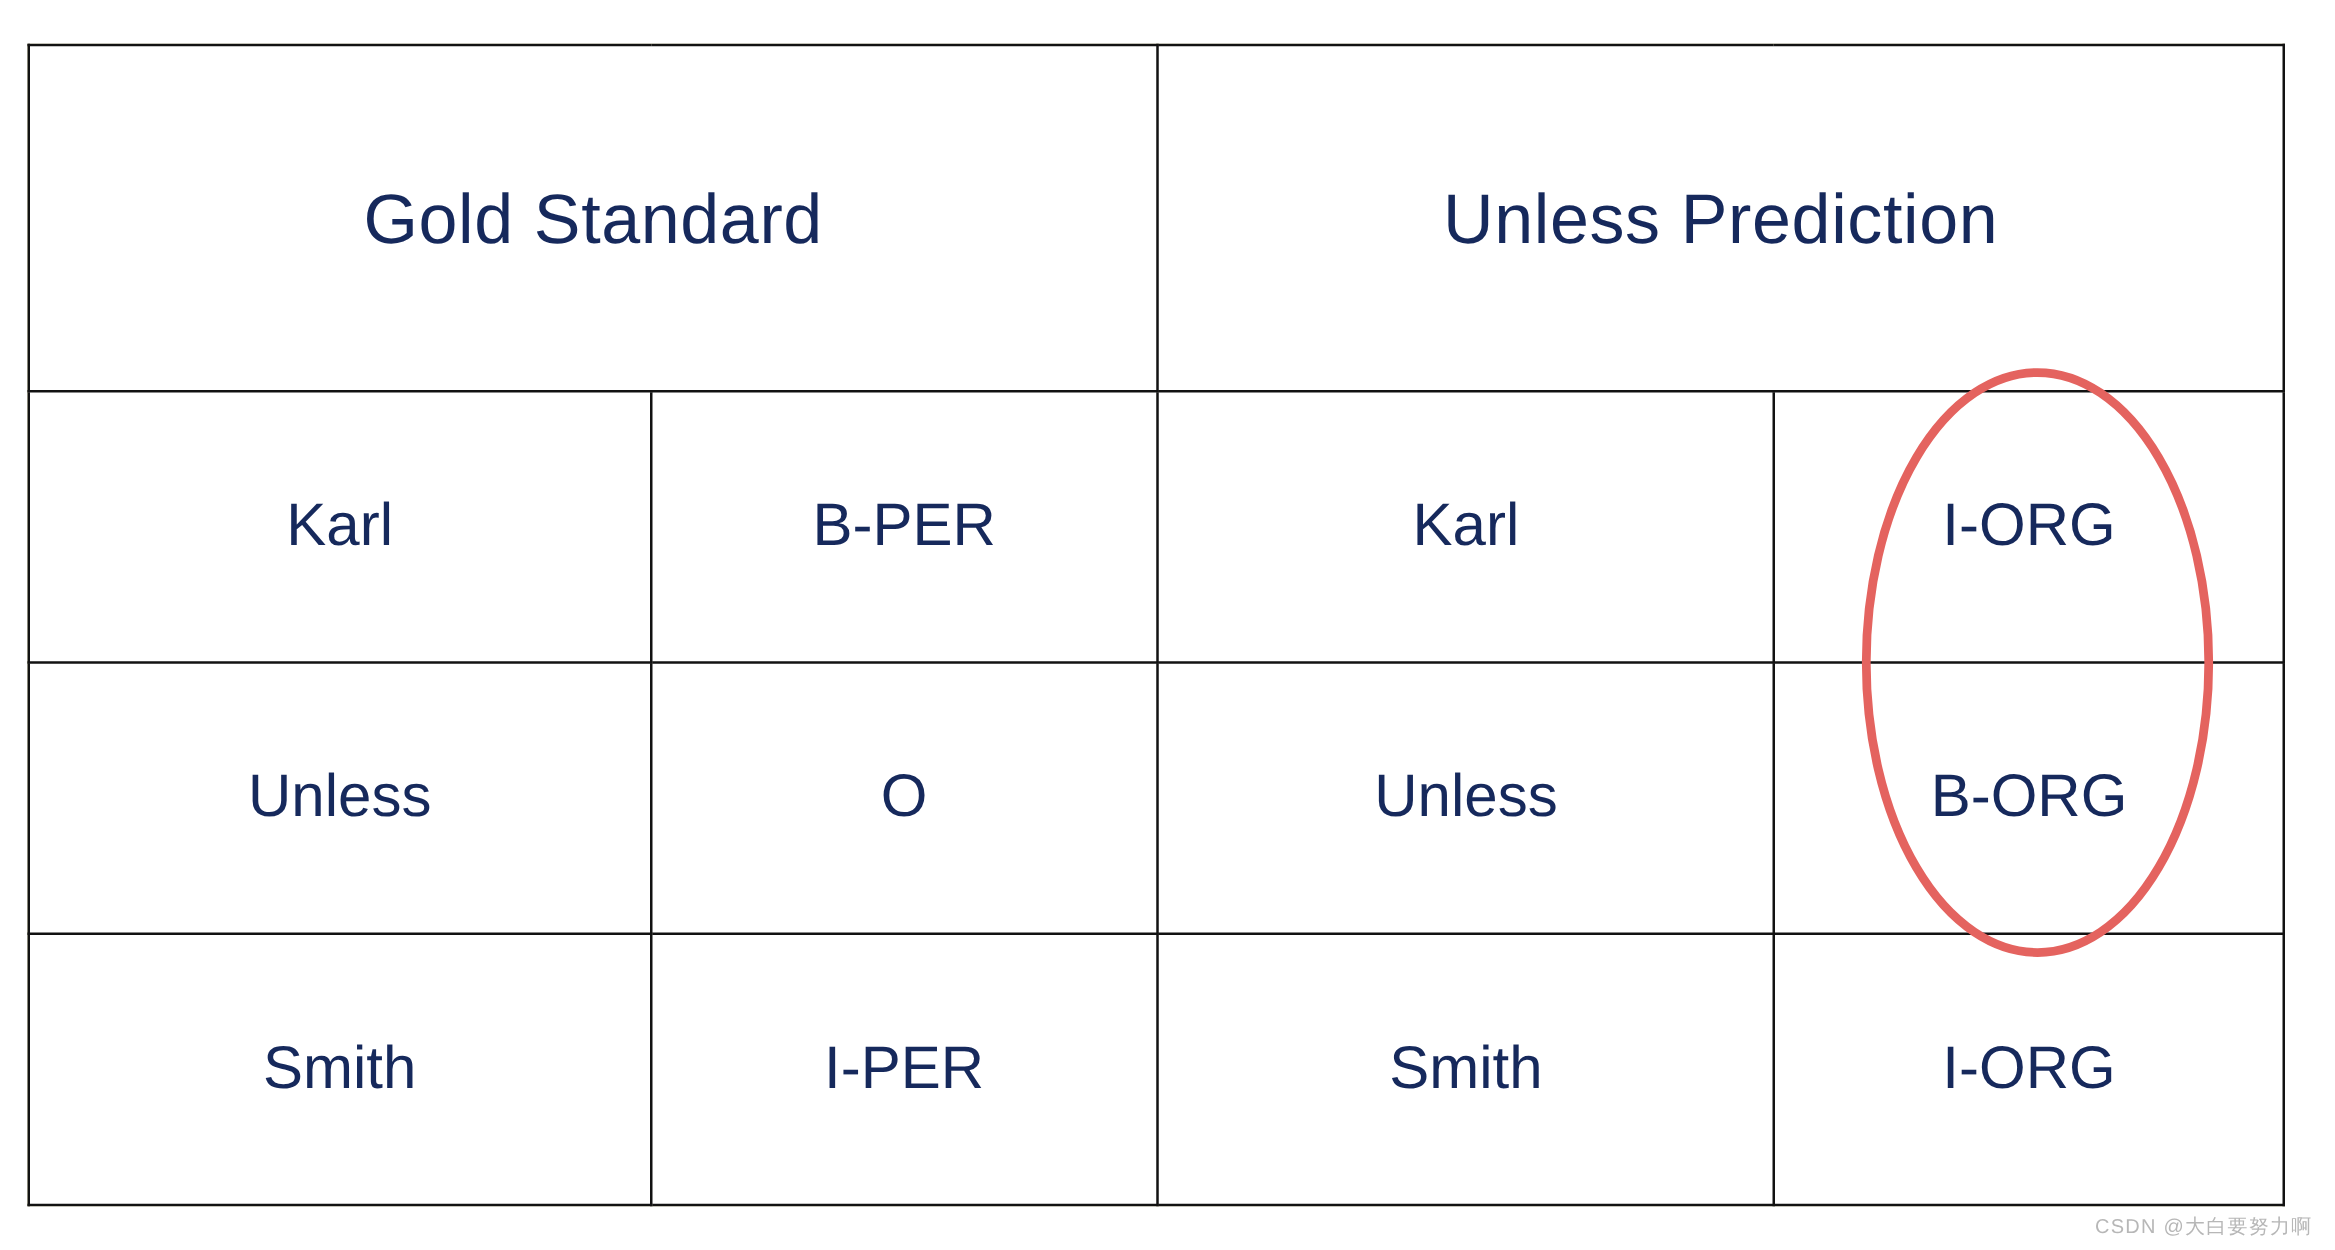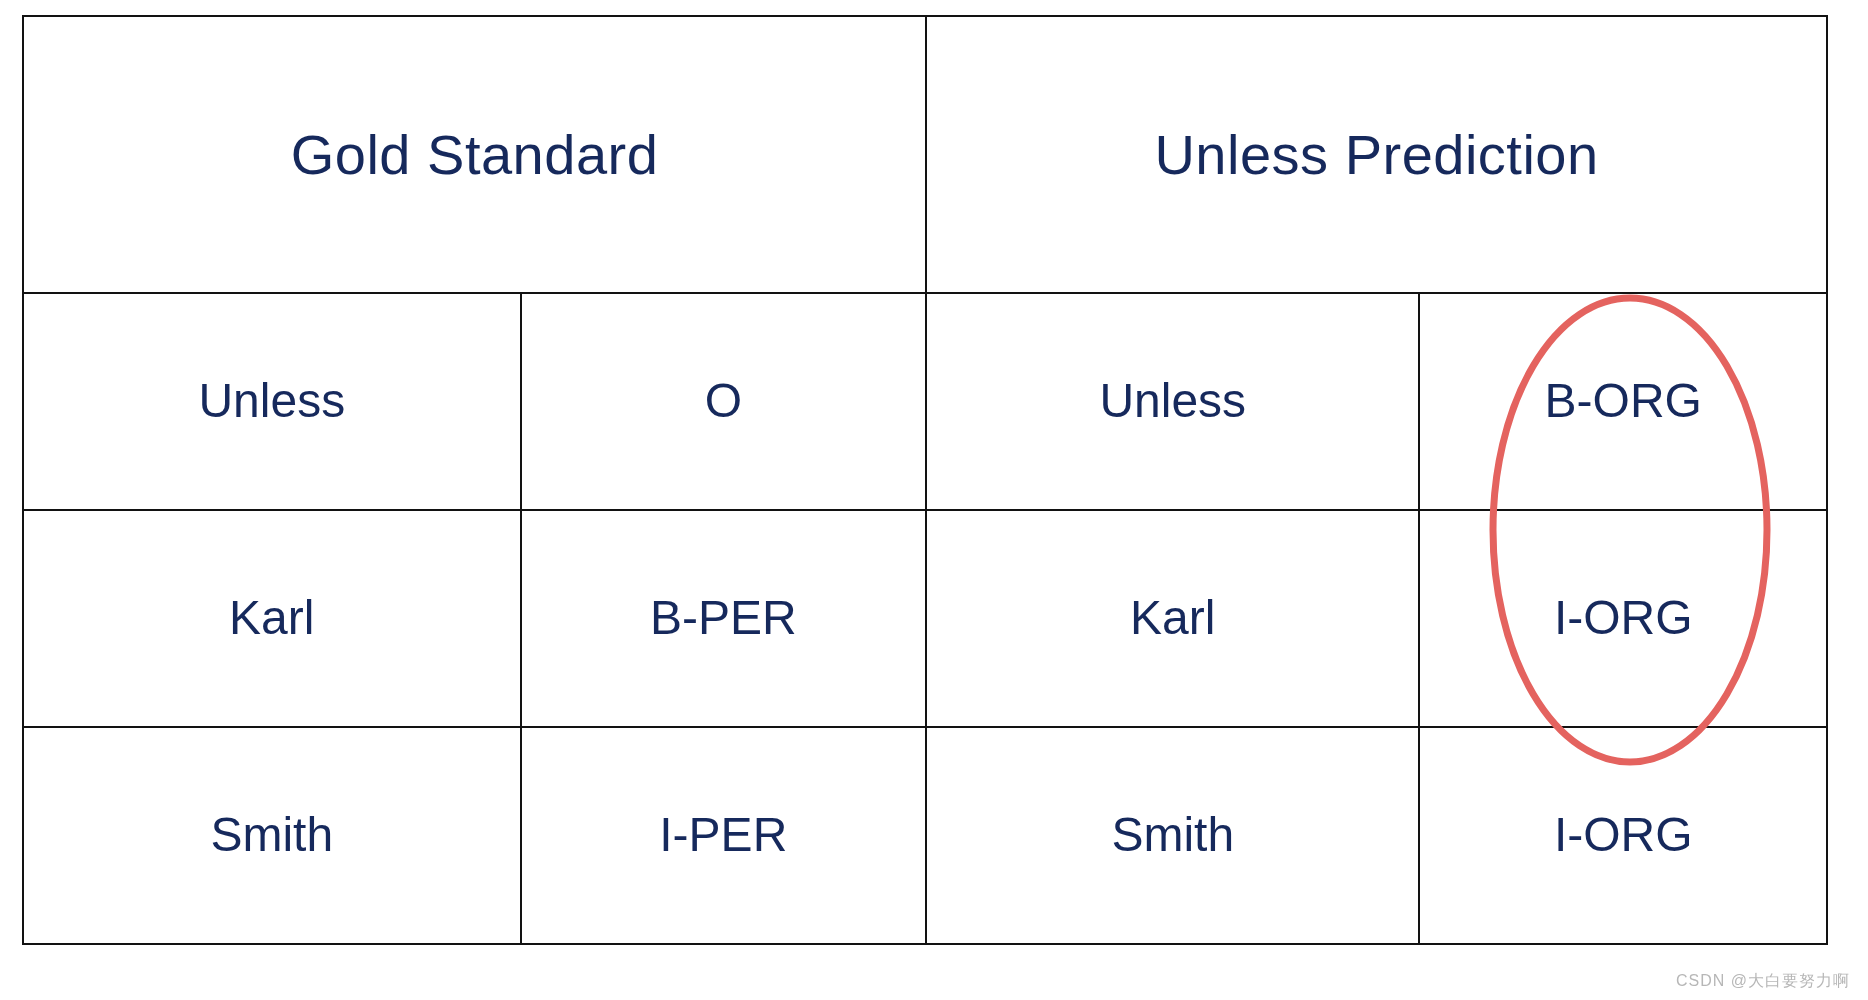--- a/index.html
+++ b/index.html
@@ -24,20 +24,21 @@
     width: 1806px;     
     height: 930px;     
   }
 
   table.ner-table {
     width: 100%;
     height: 100%;
     border-collapse: collapse;
     table-layout: fixed;
     background: #fef9c3;
+    margin-top: 20px;
   }
 
   table.ner-table td {
     border: 2px solid #121212;
     text-align: center;
     vertical-align: middle;
     color: #16295c;
     background: #ffffff;
     padding: 0;
   }
@@ -128,45 +129,45 @@
           <span class="group-title">Gold Standard</span>
         </td>
         <td colspan="2">
           <span class="group-title">Unless Prediction</span>
         </td>
       </tr>
 
 
       <tr class="r-data">
         <td>
+          <span class="cell-text">Karl</span>
+        </td>
+        <td>
+          <span class="cell-text">B-PER</span>
+        </td>
+        <td>
+          <span class="cell-text">Karl</span>
+        </td>
+        <td>
+          <span class="cell-text wide">I-ORG</span>
+        </td>
+      </tr>
+
+      <tr class="r-data">
+        <td>
           <span class="cell-text">Unless</span>
         </td>
         <td>
           <span class="cell-text">O</span>
         </td>
         <td>
           <span class="cell-text">Unless</span>
         </td>
         <td>
           <span class="cell-text wide">B-ORG</span>
-        </td>
-      </tr>
-
-      <tr class="r-data">
-        <td>
-          <span class="cell-text">Karl</span>
-        </td>
-        <td>
-          <span class="cell-text">B-PER</span>
-        </td>
-        <td>
-          <span class="cell-text">Karl</span>
-        </td>
-        <td>
-          <span class="cell-text wide">I-ORG</span>
         </td>
       </tr>
 
       <tr class="r-data">
         <td>
           <span class="cell-text">Smith</span>
         </td>
         <td>
           <span class="cell-text">I-PER</span>
         </td>

